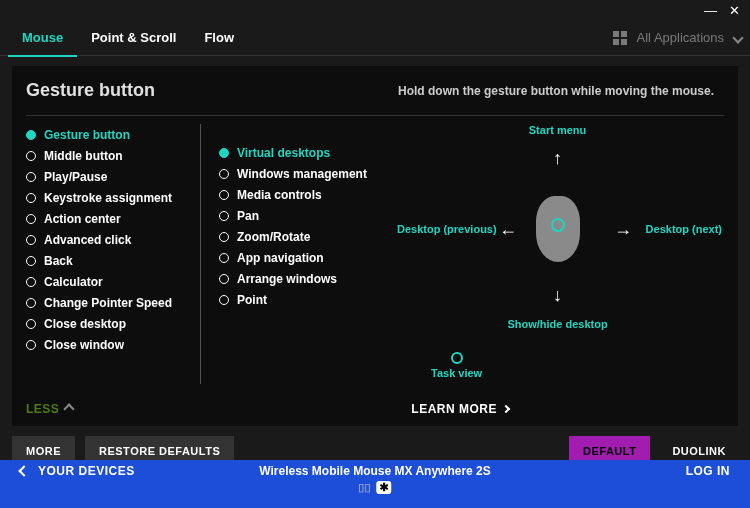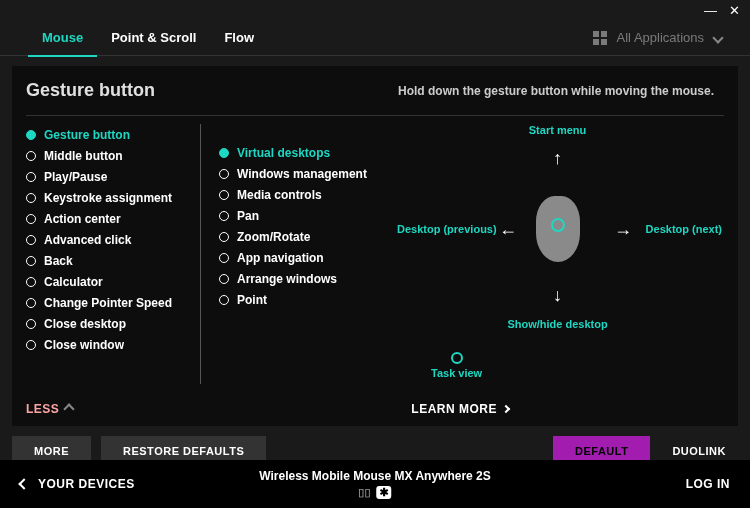--- a/index.html
+++ b/index.html
@@ -17,21 +17,21 @@
     justify-content: flex-end;
     align-items: center;
     padding-right: 10px;
     gap: 12px;
     font-size: 13px;
   }
   .tabs {
     display: flex;
     align-items: center;
     height: 36px;
-    padding: 0 28px;
+    padding: 0 8px;
     border-bottom: 1px solid #333;
     position: relative;
   }
   .tab {
     padding: 0 14px;
     height: 36px;
     display: flex;
     align-items: center;
     font-size: 13px;
     font-weight: 600;
@@ -121,21 +121,21 @@
   .opt.selected { color: #1ed7c2; }
   .fade {
     position: absolute; left:0;right:10px;bottom:0;height:20px;
     background: linear-gradient(transparent, #0d0d0d);
     pointer-events:none;
   }
   .less {
     position: absolute;
     left: 14px; bottom: 10px;
     font-size: 12px;
-    color: #fca5a5;
+    color: #4d7c0f;
     font-weight: 600;
     letter-spacing: 0.5px;
     display:flex;align-items:center;gap:6px;
   }
   .gesture-map {
     position: relative;
     width: 100%;
     height: 210px;
     text-align: right;
   }
@@ -183,33 +183,33 @@
     display: flex;
     padding: 10px 12px;
     gap: 10px;
   }
   .btn {
     background: #333;
     color: #fff;
     border: none;
     font-size: 11px;
     font-weight: 700;
-    padding: 9px 22px;
+    padding: 9px 14px;
     letter-spacing: 0.5px;
     cursor: pointer;
   }
   .spacer { flex: 1; }
   .btn.teal { background: #a21caf; color: #000; }
   .btn.txt { background: transparent; color:#fff; padding:9px 12px;}
   .footer {
     position: absolute;
     left:0;right:0;bottom:0;
     height: 48px;
-    background: #000000;
-    display:flex;align-items:center;
+    background: #1d4ed8;
+    display:flex;align-items:flex-start;
     padding: 4px 20px;
   }
   .your-devices {
     display:flex;align-items:center;gap:10px;
     font-size:12px;font-weight:700;letter-spacing:0.5px;
   }
   .device-center {
     position:absolute;left:50%;transform:translateX(-50%);
     text-align:center;
   }

